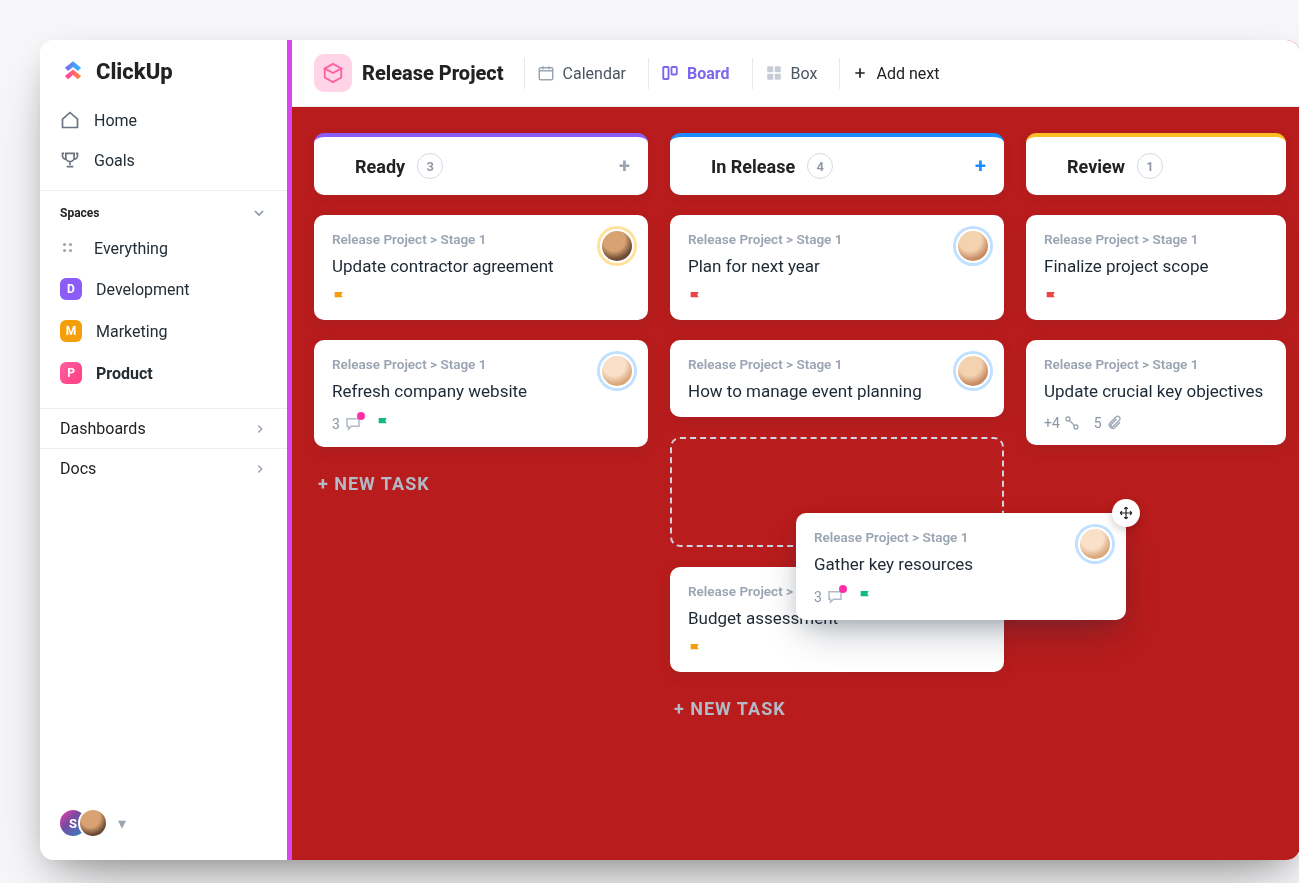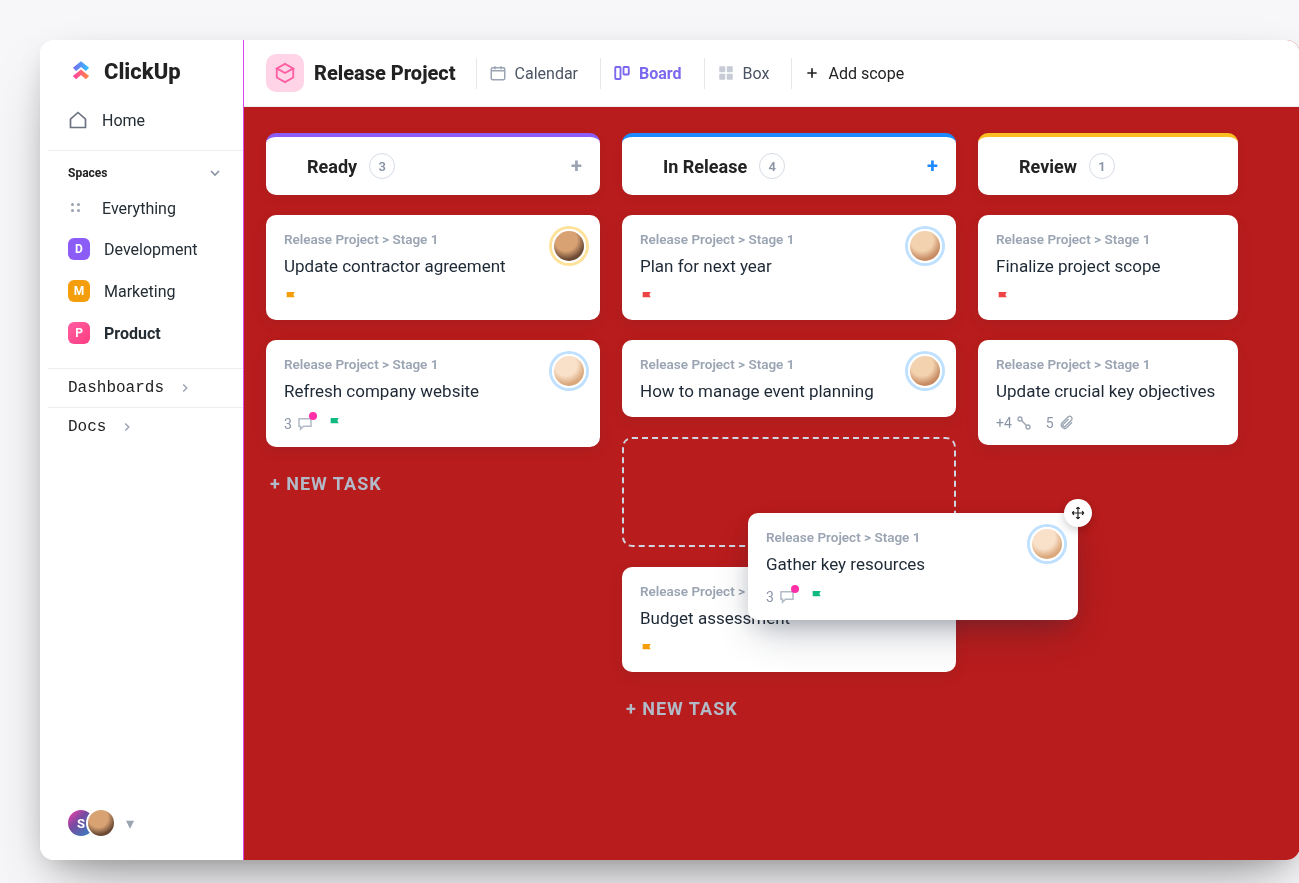--- a/index.html
+++ b/index.html
@@ -14,26 +14,25 @@
     height: 820px;
     background: #fff;
     border-radius: 14px;
     box-shadow: 0 30px 60px -20px rgba(0,0,0,0.35), 0 10px 30px -10px rgba(0,0,0,0.25);
     display: flex;
     overflow: hidden;
     position: relative;
   }
   
   .sidebar {
-    width: 204px;
-    border-right: 1px solid #d946ef;
+    width: 252px;
+    border-right: 5px solid #d946ef;
     display: flex;
     flex-direction: column;
     background: #fff;
-    padding-left: 8px;
   }
   .logo-row {
     display: flex;
     align-items: center;
     gap: 10px;
     padding: 18px 20px 16px 20px;
     font-weight: 800;
     font-size: 22px;
   }
   .logo-mark { width: 26px; height: 26px; display:inline-block; }
@@ -56,23 +55,23 @@
     margin-top:10px;
   }
   .spaces-header .chev { color:#8a94a6; }
   .space-item .badge {
     width:22px; height:22px; border-radius:6px; display:inline-flex; align-items:center; justify-content:center;
     font-size:12px; font-weight:700; color:#fff;
   }
   .space-item.active { font-weight:700; }
   .collapsible-row {
     border-top:1px solid #eceef2;
+    justify-content:space-between;
     font-size:16px;
     color:#222;
-    font-family:Liberation Mono, monospace;
   }
   .sidebar-footer {
     margin-top:auto;
     padding: 16px 18px 22px 18px;
     display:flex; align-items:center; gap:4px;
   }
   .avatar-stack { display:flex; align-items:center; }
   .avatar { width:30px; height:30px; border-radius:50%; border:2px solid #fff; display:inline-flex; align-items:center; justify-content:center; font-size:13px; font-weight:700; color:#fff; }
   .avatar.gradient { background: linear-gradient(135deg,#ff3cac,#784ba0 40%,#2b86c5); }
   .avatar.face1 { background: radial-gradient(circle at 40% 30%, #d8a273 0 40%, #6b4a34 70%); }
@@ -194,20 +193,28 @@
     </div>
 
     <div class="nav-item">
       <span class="icon">
           <svg viewBox="0 0 24 24" width="20" height="20" fill="none" stroke="currentColor" stroke-width="2">
             <path d="M3 11 L12 3 L21 11 V21 H3 Z"></path>
           </svg>
         </span>
       <span>Home</span>
     </div>
+    <div class="nav-item">
+      <span class="icon">
+          <svg viewBox="0 0 24 24" width="20" height="20" fill="none" stroke="currentColor" stroke-width="2">
+            <path d="M7 4 h10 v5 a5 5 0 0 1 -10 0 Z M5 4 H3 v3 a4 4 0 0 0 4 4 M19 4 h2 v3 a4 4 0 0 1 -4 4 M12 14 v4 M8 20 h8"></path>
+          </svg>
+        </span>
+      <span>Goals</span>
+    </div>
 
     <div class="spaces-header">
       <span>Spaces</span>
       <span class="chev">
           <svg width="16" height="16" viewBox="0 0 24 24" fill="none" stroke="currentColor" stroke-width="2.5">
             <path d="M6 9 l6 6 6 -6"></path>
           </svg>
         </span>
     </div>
 
@@ -298,21 +305,21 @@
             </svg>
           </span>
         <span>Box</span>
       </div>
       <div class="add-view">
         <span>
             <svg width="16" height="16" viewBox="0 0 24 24" stroke="#222" stroke-width="2.5">
               <path d="M12 5 v14 M5 12 h14"></path>
             </svg>
           </span>
-        <span>Add scope</span>
+        <span>Add next</span>
       </div>
     </div>
 
     <div class="board">
 
       <div class="column">
         <div class="col-header" style="border-top-color:#8b5cf6">
           <div class="left">
             <span>Ready</span>
             <span class="count-badge">3</span>

